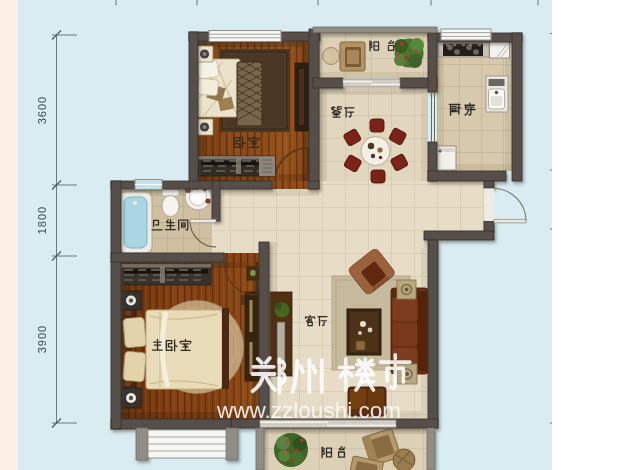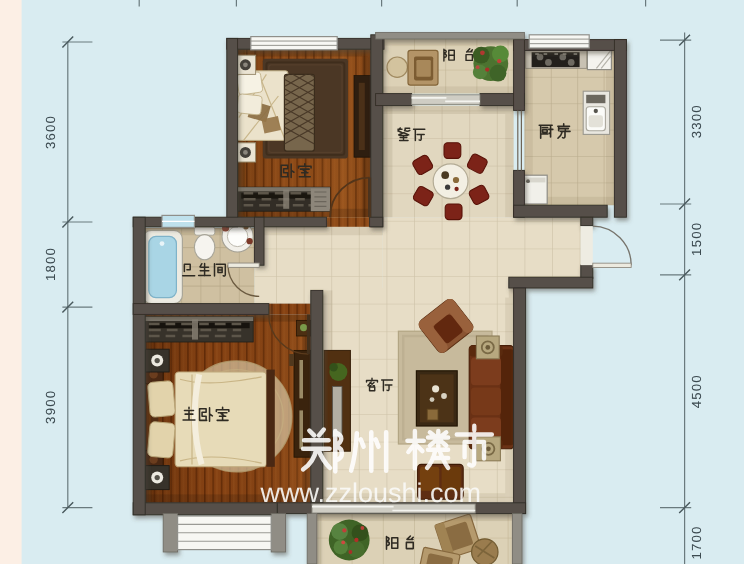--- a/index.html
+++ b/index.html
@@ -1,16 +1,16 @@
 <!DOCTYPE html>
 <html><head>
 <meta charset="utf-8">
 <style>
   html,body{margin:0;padding:0;}
-  #stage{position:relative;width:620px;height:470px;background:#4d7c0f;overflow:hidden;
+  #stage{position:relative;width:552px;height:470px;background:#4d7c0f;overflow:hidden;
          font-family:"Liberation Sans", sans-serif;}
   svg{position:absolute;left:0;top:0;}
 </style>
 </head>
 <body>
 <div id="stage">
 <svg width="620" height="470" viewBox="0 0 620 470">
 <defs>
 <pattern id="tileL" width="23" height="23" patternUnits="userSpaceOnUse" x="230" y="92">
   <rect width="23" height="23" fill="#e7ddc6"></rect>

